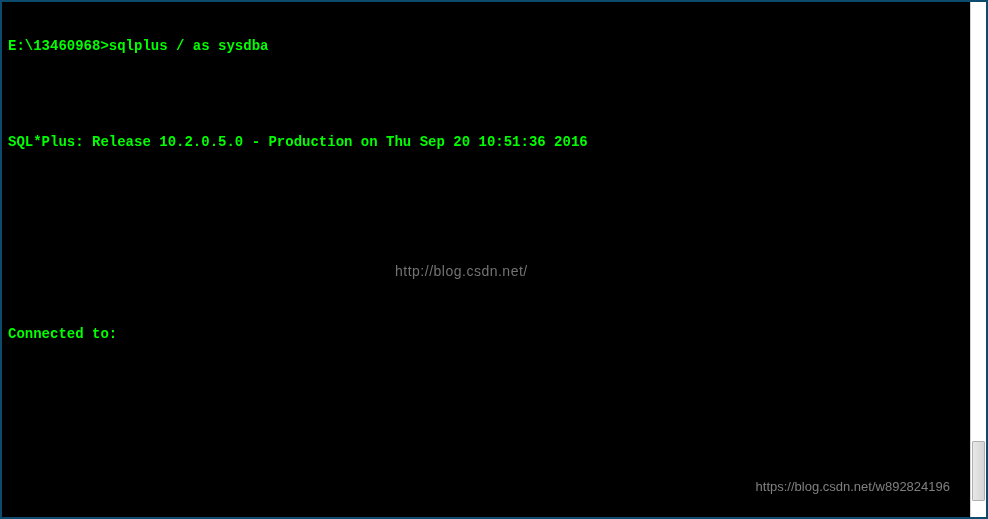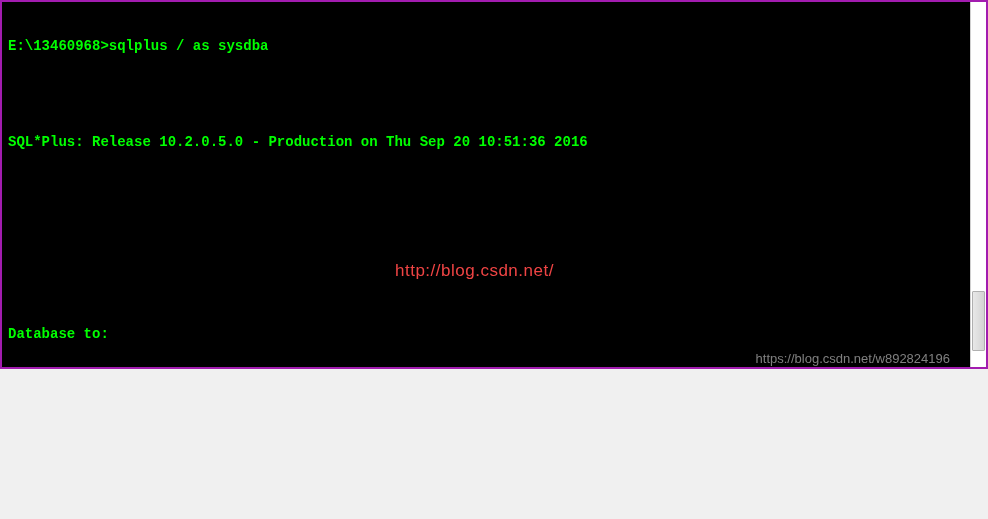--- a/index.html
+++ b/index.html
@@ -13,23 +13,23 @@
       background: #f0f0f0;
       position: relative;
       overflow: hidden;
       font-family: 'Courier New', monospace;
     }
     .terminal-window {
       position: absolute;
       top: 0;
       left: 0;
       width: 988px;
-      height: 369px;
+      height: 519px;
       background: #ffffff;
-      border: 2px solid #a21caf;
+      border: 2px solid #0c4a6e;
       display: flex;
     }
     .terminal-content {
       flex: 1;
       background: #000000;
       color: #00ff00;
       font-family: 'Courier New', 'Consolas', monospace;
       font-size: 14px;
       font-weight: bold;
       line-height: 16px;
@@ -39,29 +39,29 @@
       position: relative;
     }
     .line {
       display: block;
       min-height: 16px;
     }
     .watermark-center {
       position: absolute;
       top: 261px;
       left: 393px;
-      color: #ef4444;
+      color: #737373;
       font-family: Arial, sans-serif;
-      font-size: 17px;
+      font-size: 14px;
       font-weight: normal;
       letter-spacing: 0.5px;
     }
     .watermark-bottom {
       position: absolute;
-      bottom: 0;
+      bottom: 22px;
       right: 20px;
       color: #aaaaaa;
       font-family: Arial, sans-serif;
       font-size: 13px;
       font-weight: normal;
       opacity: 0.75;
     }
     .scrollbar {
       width: 16px;
       background: #ffffff;
@@ -91,21 +91,21 @@
 <body>
 
 <div class="terminal-window">
   <div class="terminal-content">
     <span class="line">E:\13460968&gt;sqlplus / as sysdba</span>
     <span class="line"></span>
     <span class="line">SQL*Plus: Release 10.2.0.5.0 - Production on Thu Sep 20 10:51:36 2016</span>
     <span class="line"></span>
     <span class="line"></span>
     <span class="line"></span>
-    <span class="line">Database to:</span>
+    <span class="line">Connected to:</span>
     
     
     
     
     
     
     
     
     
     

